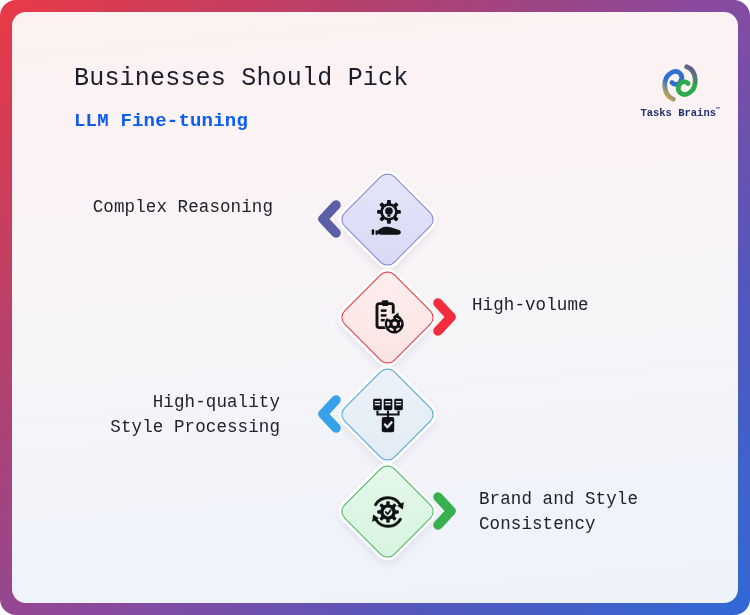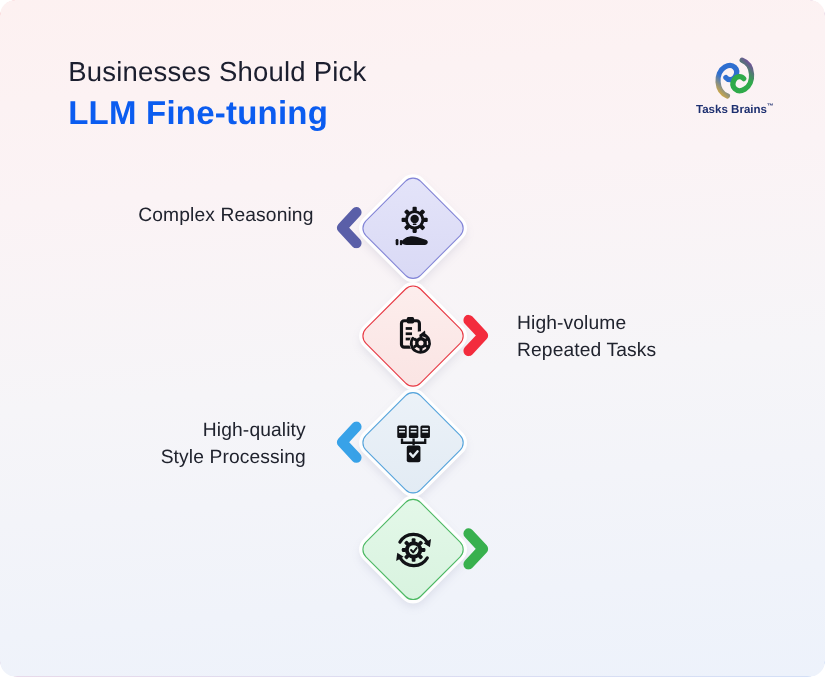--- a/index.html
+++ b/index.html
@@ -1,28 +1,28 @@
 <!DOCTYPE html>
 <html><head>
 <meta charset="utf-8">
 <style>
   html,body{margin:0;padding:0;background:#ffffff;}
   body{width:750px;height:615px;position:relative;overflow:hidden;
        font-family:"Liberation Sans", sans-serif;}
 
   
-  .card-frame{position:absolute;inset:0;border-radius:16px;padding:0;box-sizing:border-box;
-      background:linear-gradient(135deg,#e93a47 0%,#b2416f 28%,#8a4a9e 52%,#5457bd 75%,#3069d6 100%);}
+  .card-frame{position:absolute;inset:0;border-radius:16px;padding:12px;box-sizing:border-box;
+      background:linear-gradient(135deg,#e93a47 0%,#b2416f 28%,#8a4a9e 52%,#5457bd 75%,#3069d6 100%);font-family:Liberation Mono, monospace;}
   .card{position:relative;width:100%;height:100%;border-radius:14px;overflow:hidden;
       background:linear-gradient(175deg,#fdf1f1 0%,#fbf3f5 28%,#f6f5f8 55%,#edf2fb 100%);}
 
   
   .title-block{position:absolute;left:62px;top:52px;}
   .title-line1{font-size:25px;font-weight:500;color:#1b1e2e;letter-spacing:.2px;}
-  .title-line2{font-size:30px;font-weight:700;color:#0b5cf0;margin-top:6px;letter-spacing:.2px;}
+  .title-line2{font-size:19px;font-weight:700;color:#0b5cf0;margin-top:17px;letter-spacing:.2px;}
 
   
   .logo{position:absolute;left:628px;top:50px;width:80px;text-align:center;}
   .logo-mark{display:block;margin:0 auto;}
   .logo-text{font-size:10.5px;font-weight:700;color:#1e3070;margin-top:2px;white-space:nowrap;}
   .logo-text sup{font-size:6px;}
 
   
   .diamond{position:absolute;width:69px;height:69px;border-radius:10px;
       transform:rotate(45deg);border:1.6px solid;
@@ -38,22 +38,22 @@
   
   .chev{position:absolute;width:26px;height:38px;}
   .c1{left:303px;top:188px;}
   .c2{left:421px;top:286px;}
   .c3{left:303px;top:383px;}
   .c4{left:421px;top:480px;}
 
   
   .label{position:absolute;font-size:17.5px;line-height:25px;color:#20232e;letter-spacing:.1px;}
   .l1{right:465px;top:183px;text-align:center;}
-  .l2{left:470px;top:281px;text-align:left;}
-  .l3{right:472px;top:378px;text-align:right;}
+  .l2{left:460px;top:281px;text-align:left;}
+  .l3{right:458px;top:378px;text-align:right;}
   .l4{left:467px;top:475px;text-align:left;}
 </style>
 </head>
 <body>
 
 <div class="card-frame">
 <div class="card">
 
   <div class="title-block">
     <div class="title-line1">Businesses Should Pick</div>
@@ -138,21 +138,20 @@
           <circle r="2.4" fill="#fbe9e8"></circle>
         </g>
       </svg>
     </div>
   </div>
   <svg class="chev c2" viewBox="0 0 26 38">
     <path d="M5 5 L18 19 L5 33" fill="none" stroke="#f32c3d" stroke-width="9.5" stroke-linecap="round" stroke-linejoin="round"></path>
   </svg>
   <div class="label l2">
     <div>High-volume</div>
-    <div>Repeated Tasks</div>
   </div>
 
   <div class="label l3">
     <div>High-quality</div>
     <div>Style Processing</div>
   </div>
   <svg class="chev c3" viewBox="0 0 26 38">
     <path d="M21 5 L8 19 L21 33" fill="none" stroke="#38a2e8" stroke-width="9.5" stroke-linecap="round" stroke-linejoin="round"></path>
   </svg>
   <div class="diamond d3">
@@ -199,15 +198,19 @@
         <path d="M11 16.5 A15 15 0 0 1 36.5 16" fill="none" stroke="#111216" stroke-width="3" stroke-linecap="round"></path>
         <polygon points="40.5,13.5 39.5,21.5 33.5,17.5" fill="#111216"></polygon>
         <path d="M37 31.5 A15 15 0 0 1 11.5 32" fill="none" stroke="#111216" stroke-width="3" stroke-linecap="round"></path>
         <polygon points="7.5,34.5 8.5,26.5 14.5,30.5" fill="#111216"></polygon>
       </svg>
     </div>
   </div>
   <svg class="chev c4" viewBox="0 0 26 38">
     <path d="M5 5 L18 19 L5 33" fill="none" stroke="#38b04e" stroke-width="9.5" stroke-linecap="round" stroke-linejoin="round"></path>
   </svg>
+  <div class="label l4">
+    <div>Brand and Style</div>
+    <div>Consistency</div>
+  </div>
 
 </div>
 </div>
 
 </body></html>

